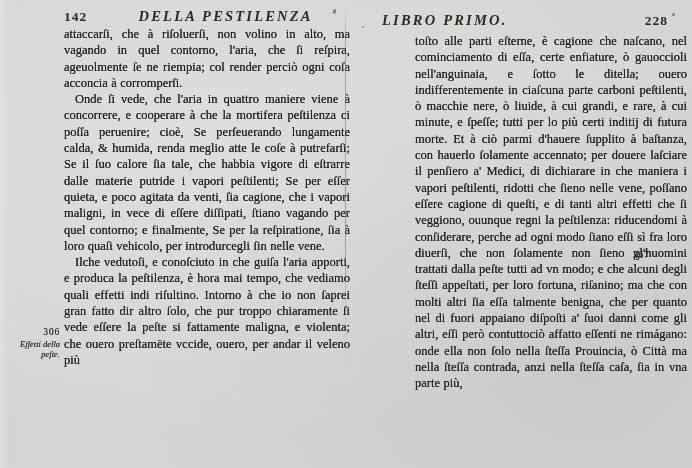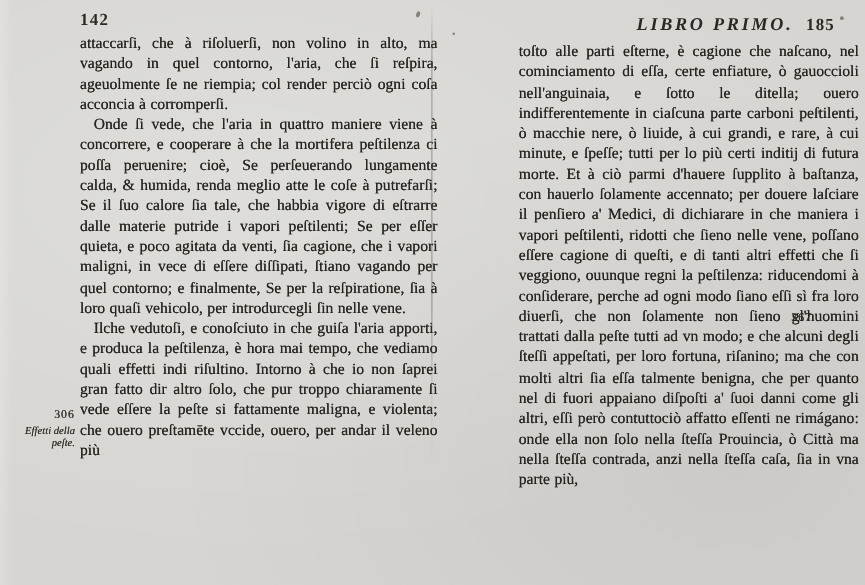--- a/index.html
+++ b/index.html
@@ -55,21 +55,21 @@
   }
   .running-head .pagenum {
     font-style: normal;
     font-weight: bold;
     letter-spacing: 1px;
     font-size: 13.5px;
   }
   .head-left  { top: 8px;  left: 64px;  width: 286px; }
   .head-right { top: 12px; left: 36px;  width: 286px; }
   .head-left  .title { flex: 1; text-align: center; }
-  .head-right .title { flex: 1; text-align: right; }
+  .head-right .title { flex: 1; text-align: left; }
   .head-left  .pagenum { margin-right: 14px; }
   .head-right .pagenum { margin-left: 10px; }
 
   
   .text-col {
     position: absolute;
     text-align: justify;
     font-size: 12.5px;
     line-height: 16.3px;
     word-spacing: 0.4px;
@@ -126,20 +126,21 @@
 </style>
 </head>
 <body>
 
 <div class="spread">
 
   <div class="page page-left">
 
     <div class="running-head head-left">
       <span class="pagenum">142</span>
+      <span class="title">DELLA PESTILENZA</span>
     </div>
 
 
     <div class="margin-note note-left note-366">
       <div class="note-num">306</div>
       <div class="note-text">Effetti della
 peſte.</div>
     </div>
 
     <div class="text-col text-col-left">
@@ -148,21 +149,21 @@
       <p class="indented">Ilche vedutoſi, e conoſciuto in che guiſa l'aria apporti, e produca la peſtilenza, è hora mai tempo, che vediamo quali effetti indi riſultino. Intorno à che io non ſaprei gran fatto dir altro ſolo, che pur troppo chiaramente ſi vede eſſere la peſte si fattamente maligna, e violenta; che ouero preſtamēte vccide, ouero, per andar il veleno più</p>
     </div>
   </div>
 
   <div class="gutter-line"></div>
 
   <div class="page page-right">
 
     <div class="running-head head-right">
       <span class="title">LIBRO PRIMO.</span>
-      <span class="pagenum">185</span>
+      <span class="pagenum">228</span>
     </div>
 
     <div class="margin-note note-right note-367">
       <div class="note-num">367</div>
     </div>
 
     <div class="text-col text-col-right">
       <p>toſto alle parti eſterne, è cagione che naſcano, nel cominciamento di eſſa, certe enfiature, ò gauoccioli nell'anguinaia, e ſotto le ditella; ouero indifferentemente in ciaſcuna parte carboni peſtilenti, ò macchie nere, ò liuide, à cui grandi, e rare, à cui minute, e ſpeſſe; tutti per lo più certi inditij di futura morte. Et à ciò parmi d'hauere ſupplito à baſtanza, con hauerlo ſolamente accennato; per douere laſciare il penſiero a' Medici, di dichiarare in che maniera i vapori peſtilenti, ridotti che ſieno nelle vene, poſſano eſſere cagione di queſti, e di tanti altri effetti che ſi veggiono, ouunque regni la peſtilenza: riducendomi à conſiderare, perche ad ogni modo ſiano eſſi sì fra loro diuerſi, che non ſolamente non ſieno gl'huomini trattati dalla peſte tutti ad vn modo; e che alcuni degli ſteſſi appeſtati, per loro fortuna, riſanino; ma che con molti altri ſia eſſa talmente benigna, che per quanto nel di fuori appaiano diſpoſti a' ſuoi danni come gli altri, eſſi però contuttociò affatto eſſenti ne rimágano: onde ella non ſolo nella ſteſſa Prouincia, ò Città ma nella ſteſſa contrada, anzi nella ſteſſa caſa, ſia in vna parte più,</p>
     </div>
   </div>

